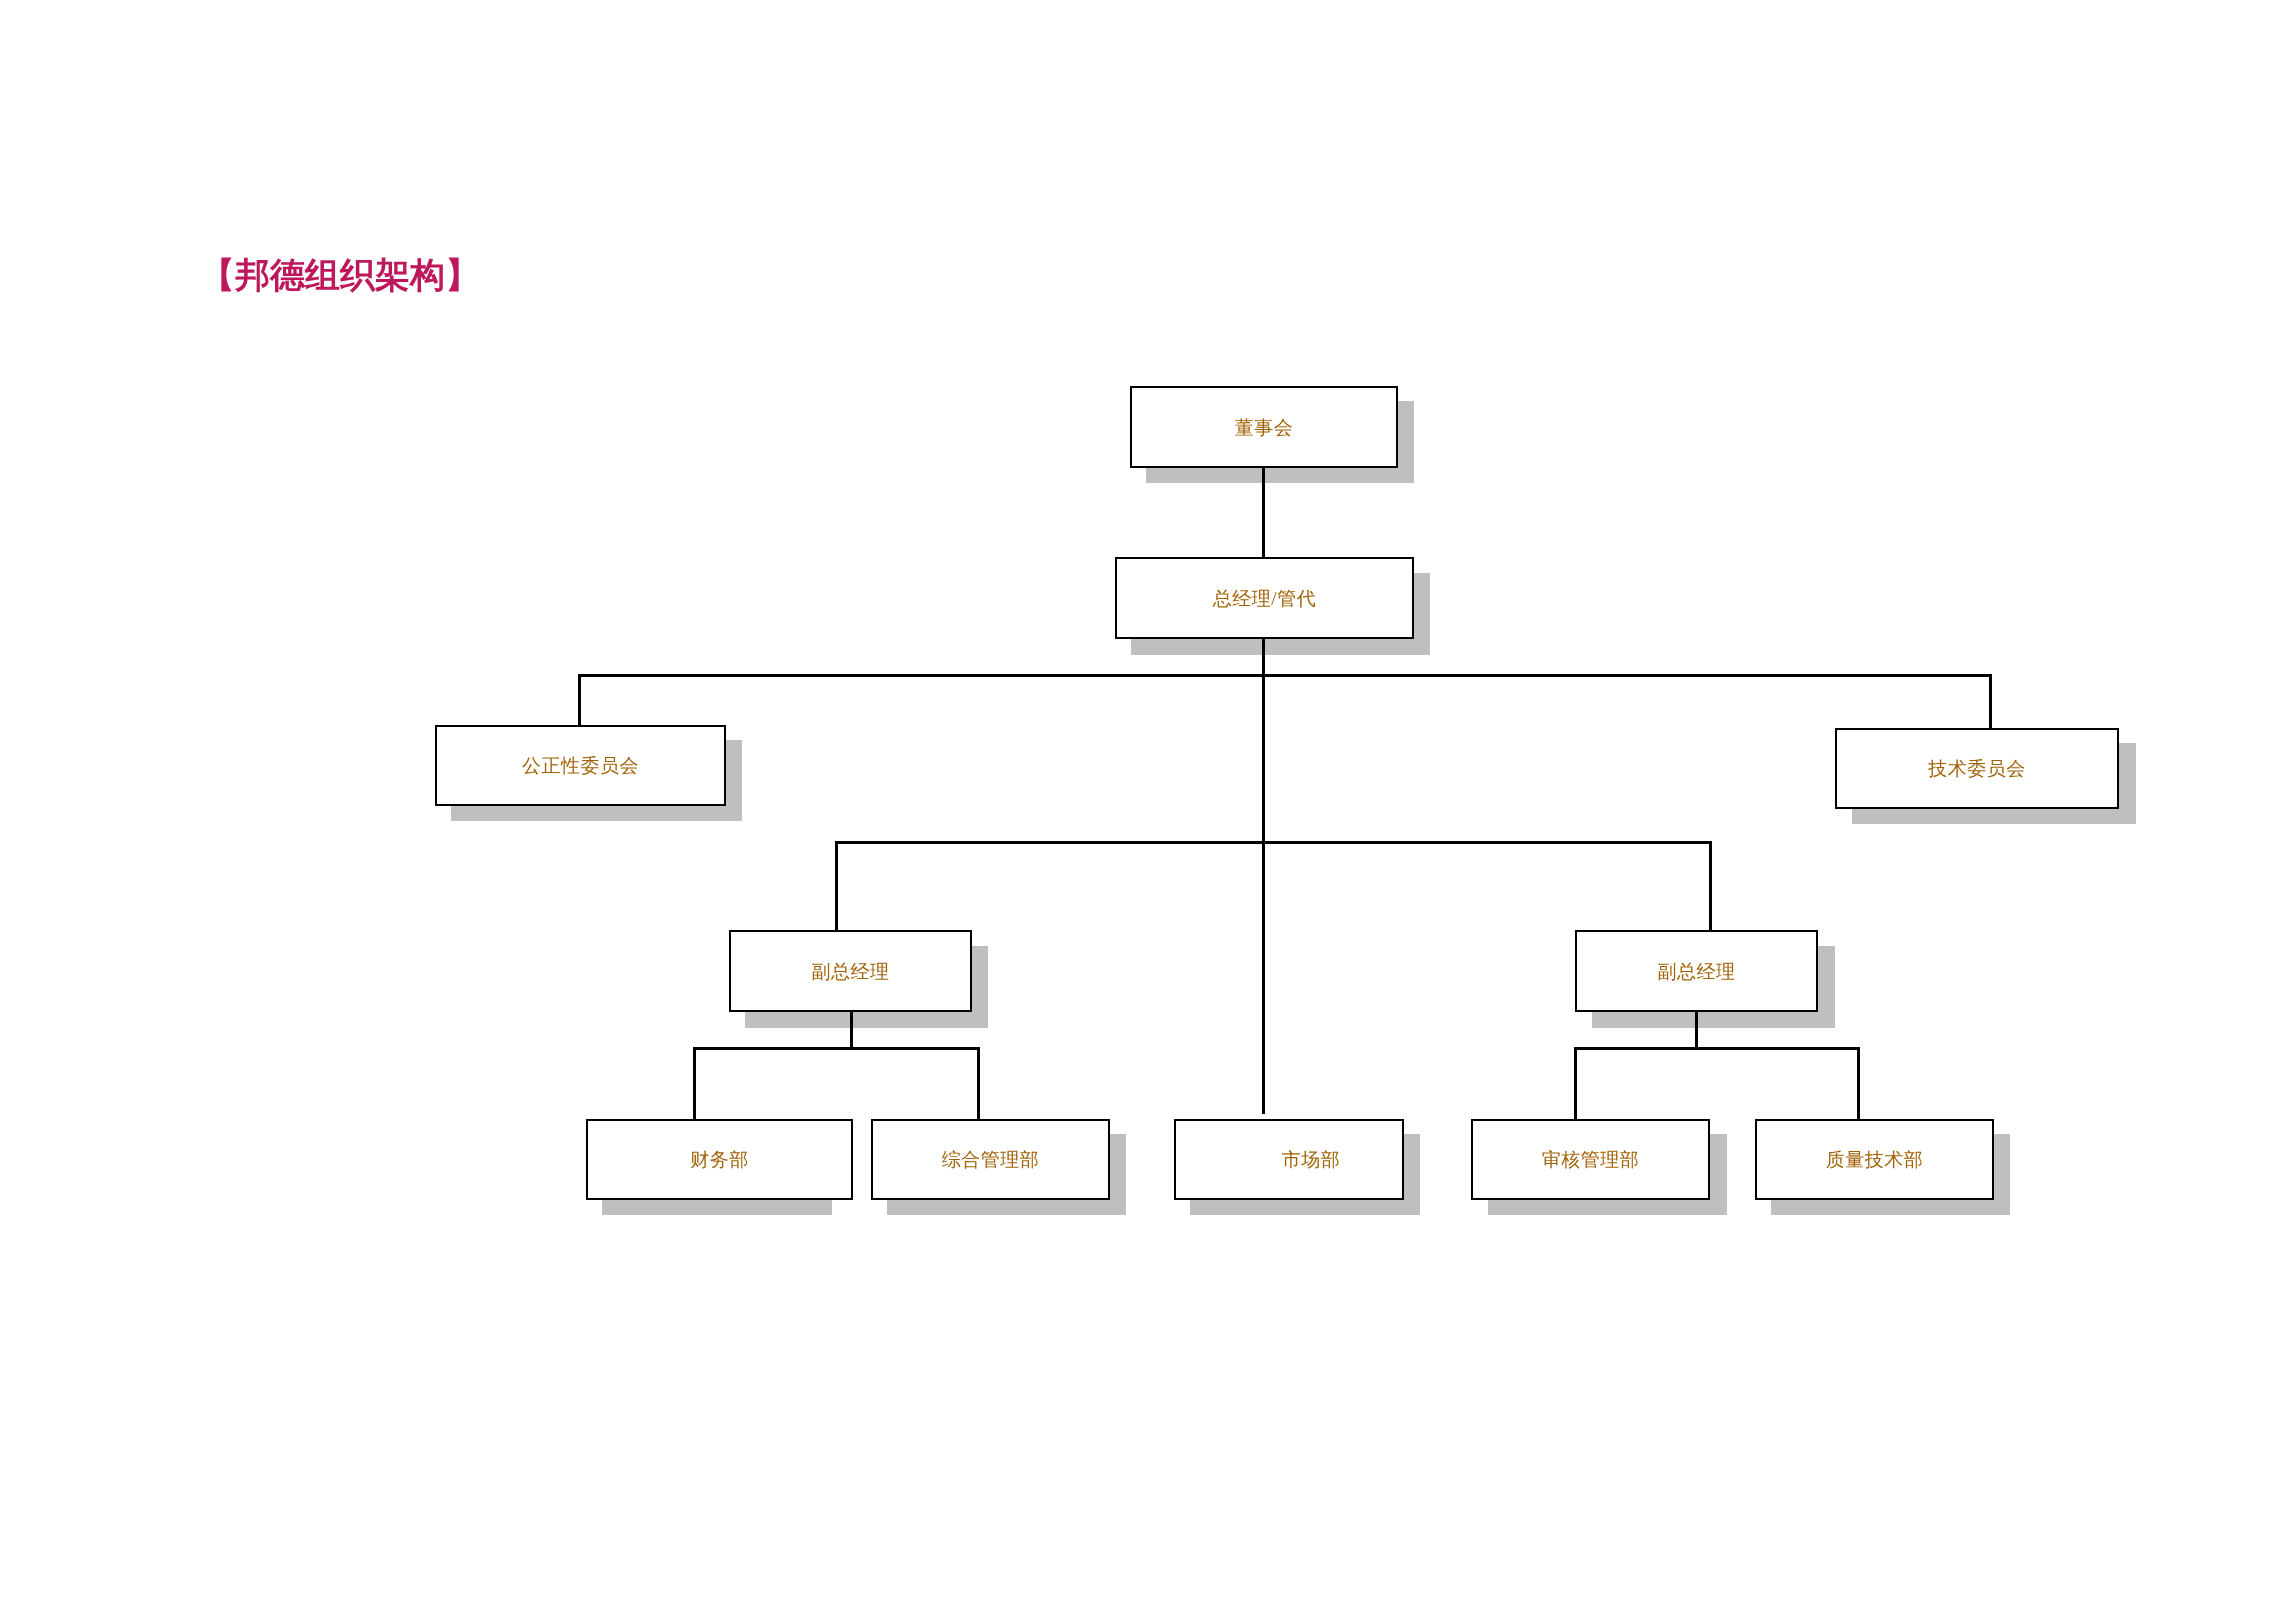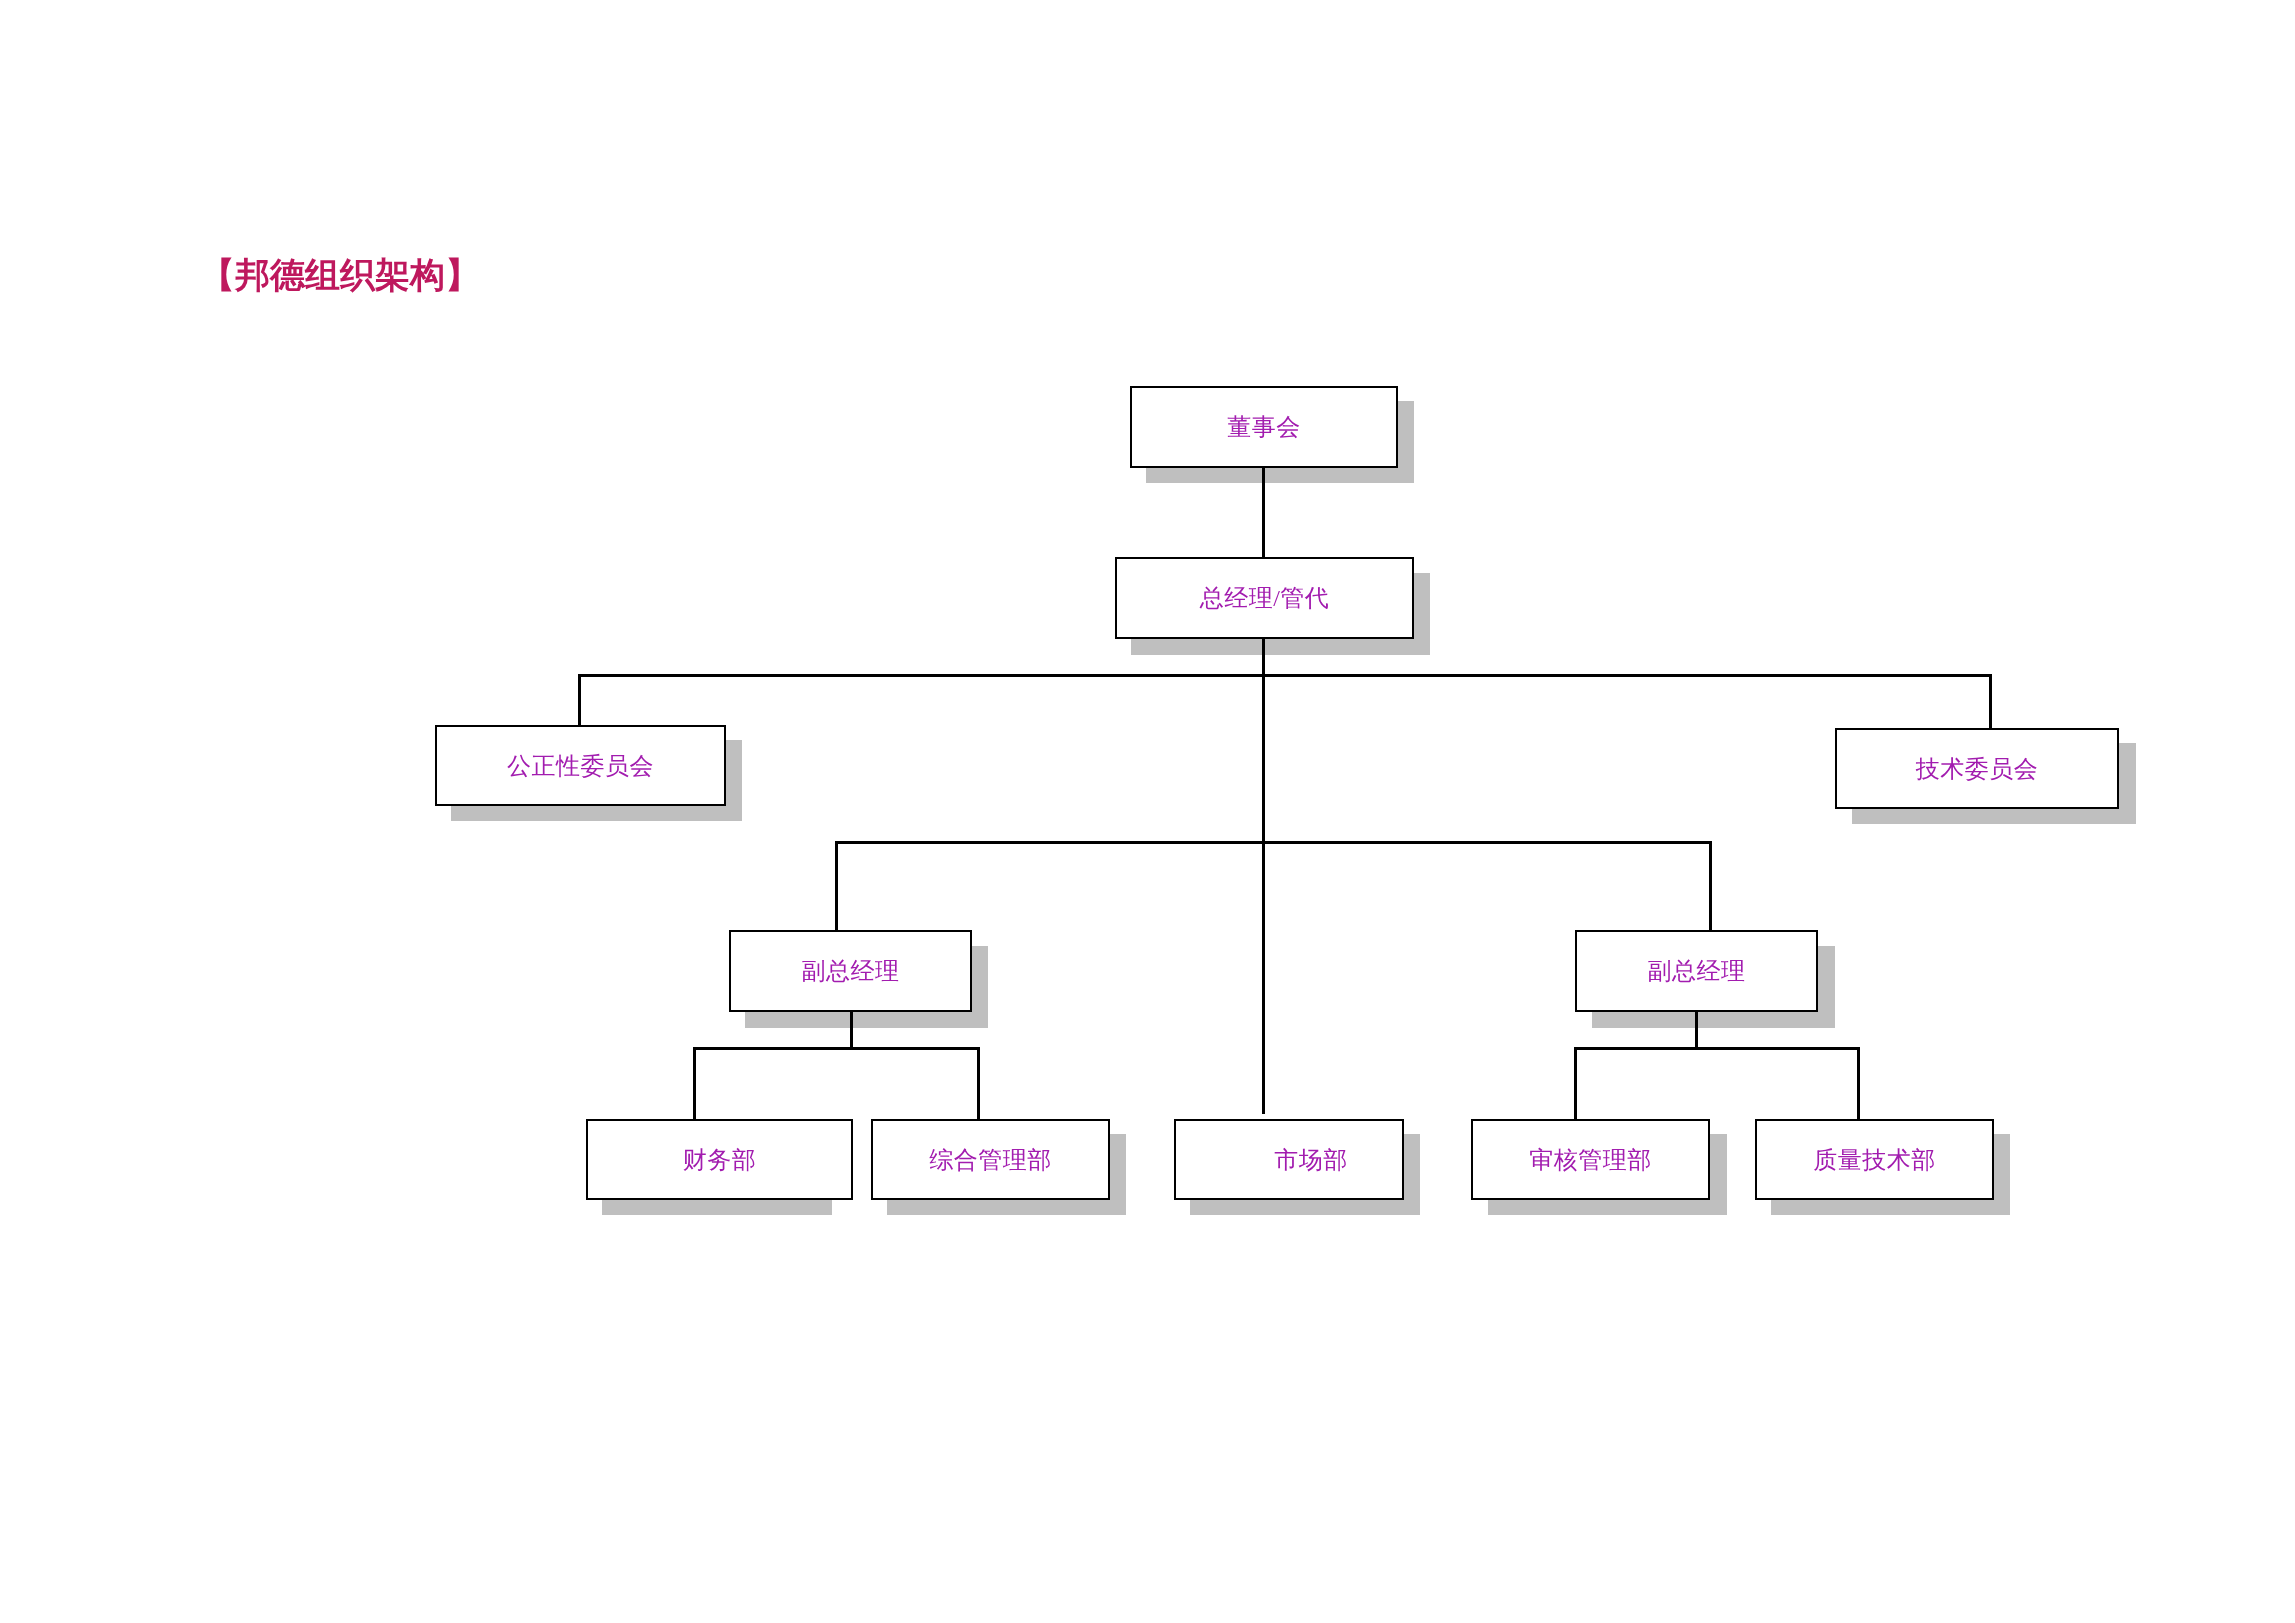--- a/index.html
+++ b/index.html
@@ -36,23 +36,23 @@
     position: absolute;
     box-sizing: border-box;
     background: #ffffff;
     border: 2.6px solid #000000;
     display: flex;
     align-items: center;
     justify-content: center;
     z-index: 3;
   }
   .node .node-label {
-    font-size: 24px;
+    font-size: 19px;
     line-height: 1;
-    color: #a21caf;
+    color: #a16207;
     white-space: nowrap;
     letter-spacing: 0.5px;
   }
   
   .shadow {
     position: absolute;
     background: #bfbfbf;
     z-index: 1;
   }
 

